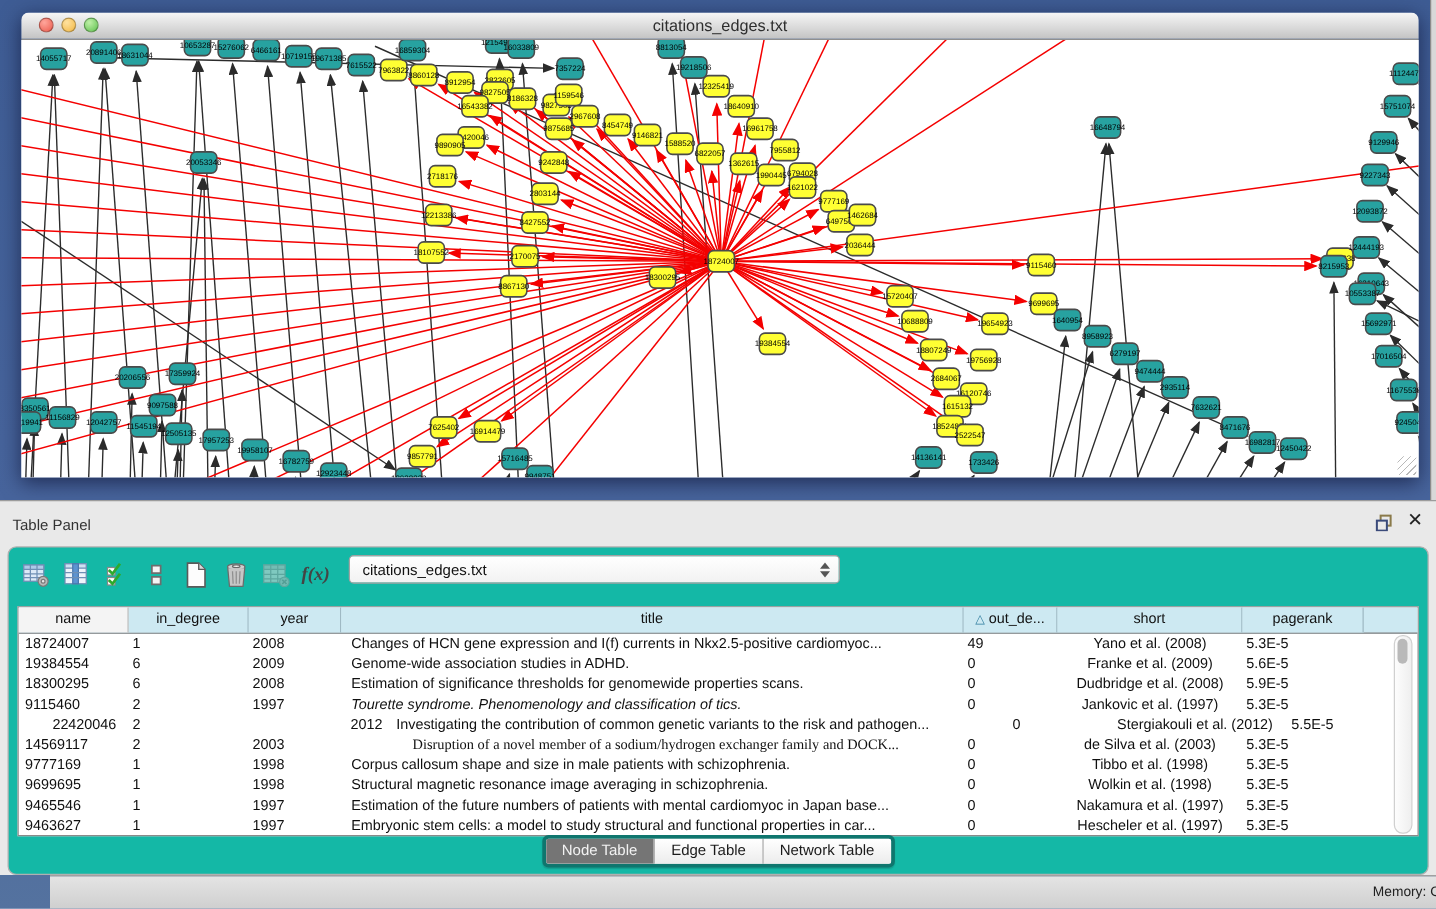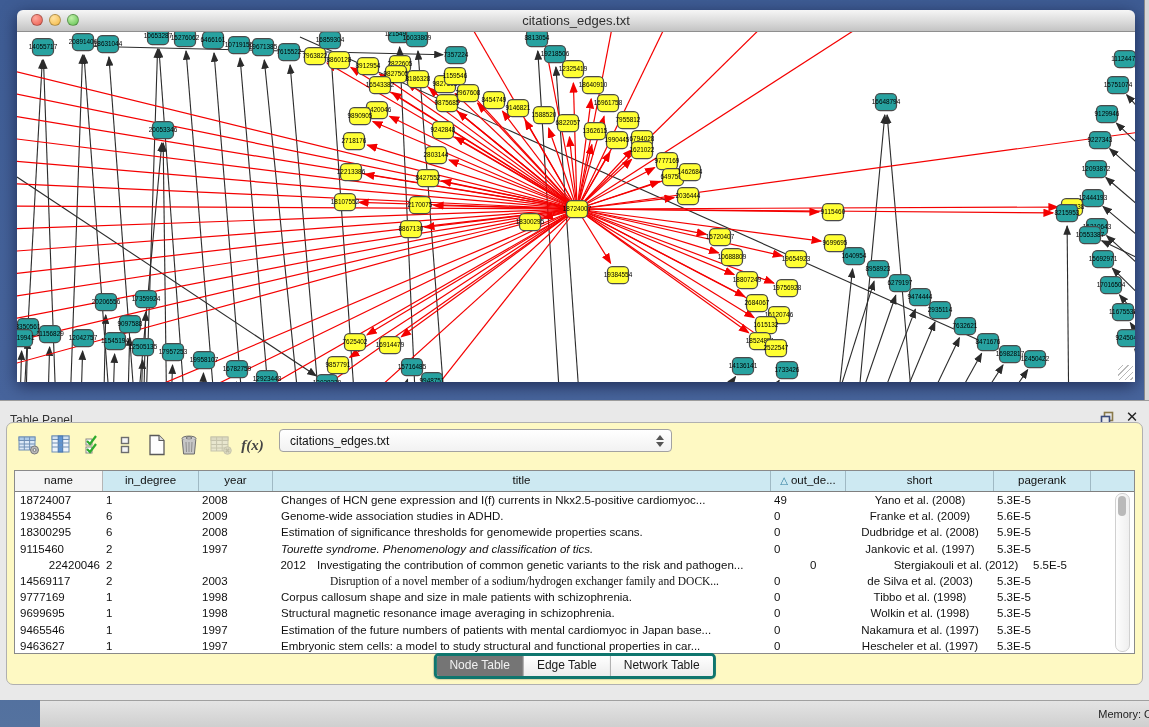--- a/index.html
+++ b/index.html
@@ -27,22 +27,22 @@
     background:repeating-linear-gradient(135deg,transparent 0 3px,#b9b9b9 3px 4px);}
   .right-strip{position:absolute;left:1144px;top:0;width:5px;height:400px;
     background:#d8d8d8;border-left:1px solid #8b8b8b;box-sizing:border-box;}
   
   .table-panel{position:absolute;left:0;top:400px;width:1149px;height:300px;
     background:#e9e9e9;border-top:1px solid #9c9c9c;box-sizing:border-box;}
   .panel-title{position:absolute;left:10px;top:12px;font-size:12px;color:#333;}
   .panel-float{position:absolute;right:33px;top:10px;width:16px;height:14px;}
   .panel-close{position:absolute;right:9px;top:8px;width:16px;height:16px;
     font-size:15px;font-weight:bold;color:#222;line-height:16px;text-align:center;}
-  .panel-body{position:absolute;left:6px;top:21px;width:1135px;height:261px;
-    background:#fef9c3;border:1px solid #b0b0b0;border-radius:7px;}
+  .panel-body{position:absolute;left:6px;top:36px;width:1135px;height:261px;
+    background:#14b8a6;border:1px solid #b0b0b0;border-radius:7px;}
   
   .toolbar{position:absolute;left:8px;top:7px;height:30px;display:flex;align-items:center;}
   .tb-icon{width:27px;height:26px;margin-right:5px;display:flex;align-items:center;justify-content:center;}
   .fx-glyph{font-family:"Liberation Serif","DejaVu Serif",serif;font-style:italic;
     font-weight:bold;font-size:15px;color:#444;}
   .combo{position:absolute;left:272px;top:6px;width:393px;height:23px;box-sizing:border-box;
     background:linear-gradient(#ffffff,#f2f2f2);border:1px solid #a2a2a2;border-radius:4px;}
   .combo-text{position:absolute;left:10px;top:4px;font-size:12px;color:#111;}
   .combo-stepper{position:absolute;right:6px;top:3px;width:11px;height:16px;}
   .combo-stepper .up,.combo-stepper .dn{position:absolute;left:2px;width:0;height:0;
@@ -606,21 +606,21 @@
           <div class="tr">
             <div class="td" style="width: 88px; text-align: left; padding-left: 5px;">9115460</div>
             <div class="td" style="width: 96px; text-align: left;">2</div>
             <div class="td" style="width: 74px; text-align: left;">1997</div>
             <div class="td" style="width: 498px; text-align: left; padding-left: 8px; font-style: italic;">Tourette syndrome. Phenomenology and classification of tics.</div>
             <div class="td" style="width: 75px; text-align: left;">0</div>
             <div class="td" style="width: 148px; text-align: center;">Jankovic et al. (1997)</div>
             <div class="td" style="width: 97px; text-align: left;">5.3E-5</div>
           </div>
           <div class="tr">
-            <div class="td" style="width: 88px; text-align: right; padding-left: 20px;">22420046</div>
+            <div class="td" style="width: 88px; text-align: center; padding-left: 20px;">22420046</div>
             <div class="td" style="width: 96px; text-align: left;">2</div>
             <div class="td" style="width: 74px; text-align: right; margin-left: 36px;">2012</div>
             <div class="td" style="width: 498px; text-align: left; padding-left: 8px;">Investigating the contribution of common genetic variants to the risk and pathogen...</div>
             <div class="td" style="width: 75px; text-align: left;">0</div>
             <div class="td" style="width: 148px; text-align: center;">Stergiakouli et al. (2012)</div>
             <div class="td" style="width: 97px; text-align: left;">5.5E-5</div>
           </div>
           <div class="tr">
             <div class="td" style="width: 88px; text-align: left; padding-left: 5px;">14569117</div>
             <div class="td" style="width: 96px; text-align: left;">2</div>

